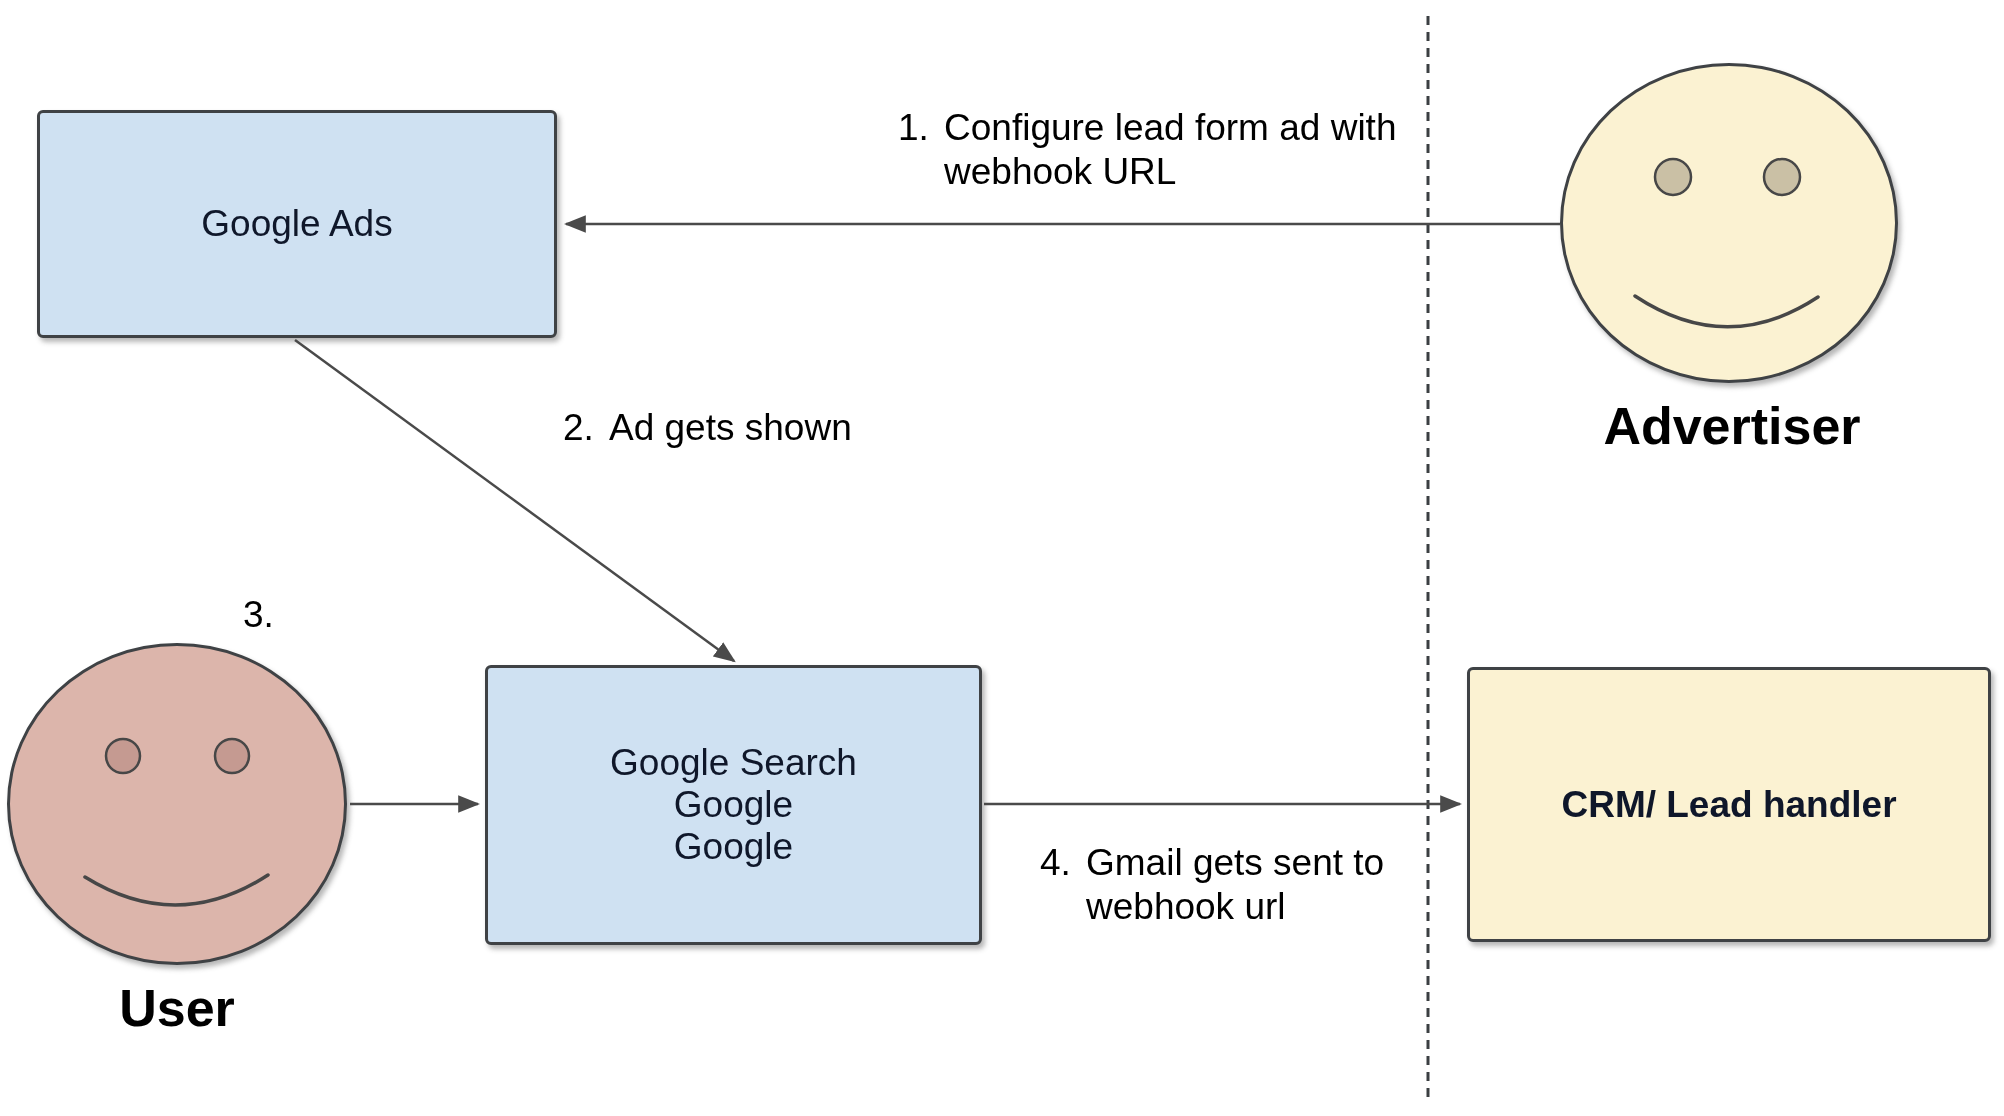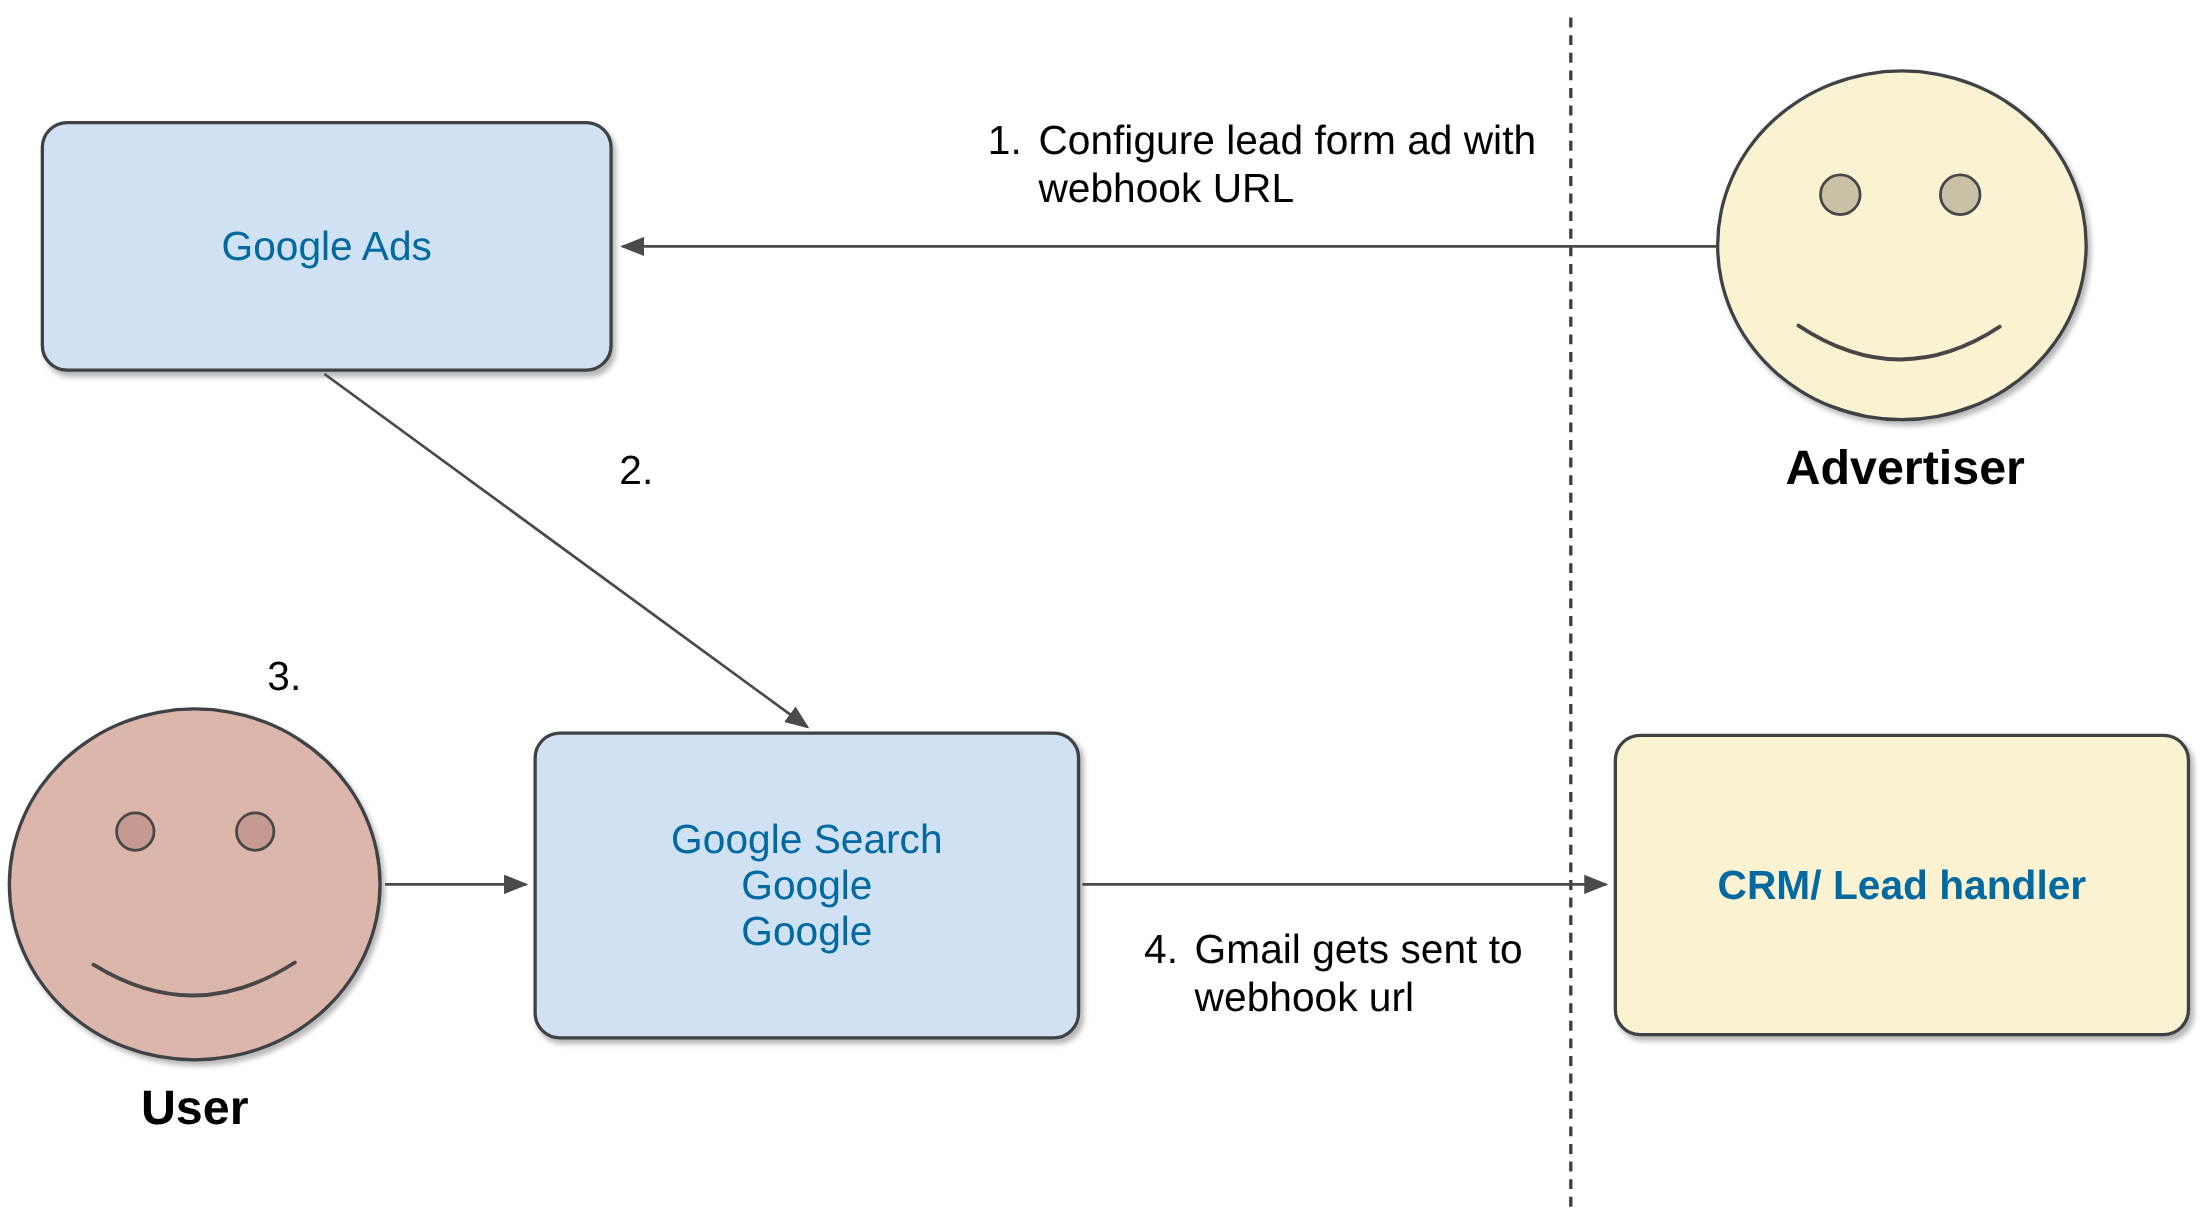--- a/index.html
+++ b/index.html
@@ -11,27 +11,27 @@
     overflow:hidden;
     color:#000;
   }
   .layer { position:absolute; left:0; top:0; width:2004px; height:1116px; }
   svg.layer { pointer-events:none; }
 
   .node {
     position:absolute;
     background:#cfe1f2;
     border:3px solid #3f4245;
-    border-radius:24px;
+    border-radius:6px;
     box-shadow:3px 4px 5px rgba(50,50,50,0.35);
     display:flex; flex-direction:column;
     align-items:center; justify-content:center;
     text-align:center;
     font-size:37px; line-height:42px;
-    color:#0369a1;
+    color:#0f172a;
     box-sizing:border-box;
   }
   .node.yellow { background:#fbf2d2; }
 
   #node-google-ads   { left:37px;   top:110px; width:520px; height:228px; }
   #node-surfaces     { left:485px;  top:665px; width:497px; height:280px;text-align:right; }
   #node-crm          { left:1467px; top:667px; width:524px; height:275px;font-weight:bold; }
 
   .face {
     position:absolute;
@@ -39,21 +39,21 @@
     border-radius:50%;
     box-shadow:3px 4px 5px rgba(50,50,50,0.35);
     box-sizing:border-box;
   }
   #face-advertiser { left:1560px; top:63px;  width:338px; height:320px; background:#fbf2d2; }
   #face-user       { left:7px;    top:643px; width:340px; height:322px; background:#dcb5ab; }
 
   .actor-label {
     position:absolute;
     font-weight:bold;
-    font-size:44px; line-height:44px;
+    font-size:52px; line-height:44px;
     text-align:center;
     color:#000;
   }
   #label-advertiser { left:1562px; top:404px; width:340px; }
   #label-user       { left:7px;    top:986px; width:340px; }
 
   .step {
     position:absolute;
     font-size:37px; line-height:44px;
     color:#000;
@@ -118,20 +118,23 @@
 <div class="step" id="step-1">
   <span class="num">1.</span>
   <span class="txt">
     <div>Configure lead form ad with</div>
     <div>webhook URL</div>
   </span>
 </div>
 
 <div class="step" id="step-2">
   <span class="num">2.</span>
+  <span class="txt">
+    <div>Ad gets shown</div>
+  </span>
 </div>
 
 <div class="step" id="step-3">
   <span class="num">3.</span>
 </div>
 
 <div class="step" id="step-4">
   <span class="num">4.</span>
   <span class="txt">
     <div>Gmail gets sent to</div>

